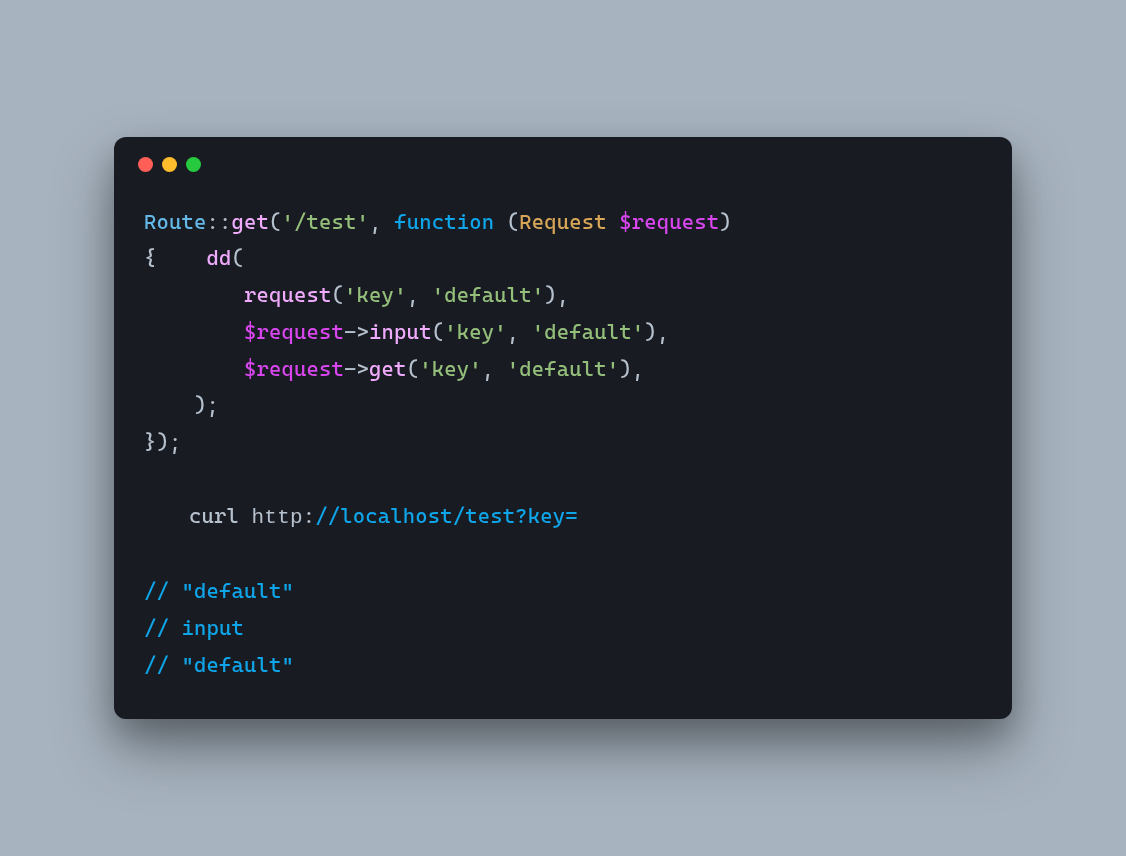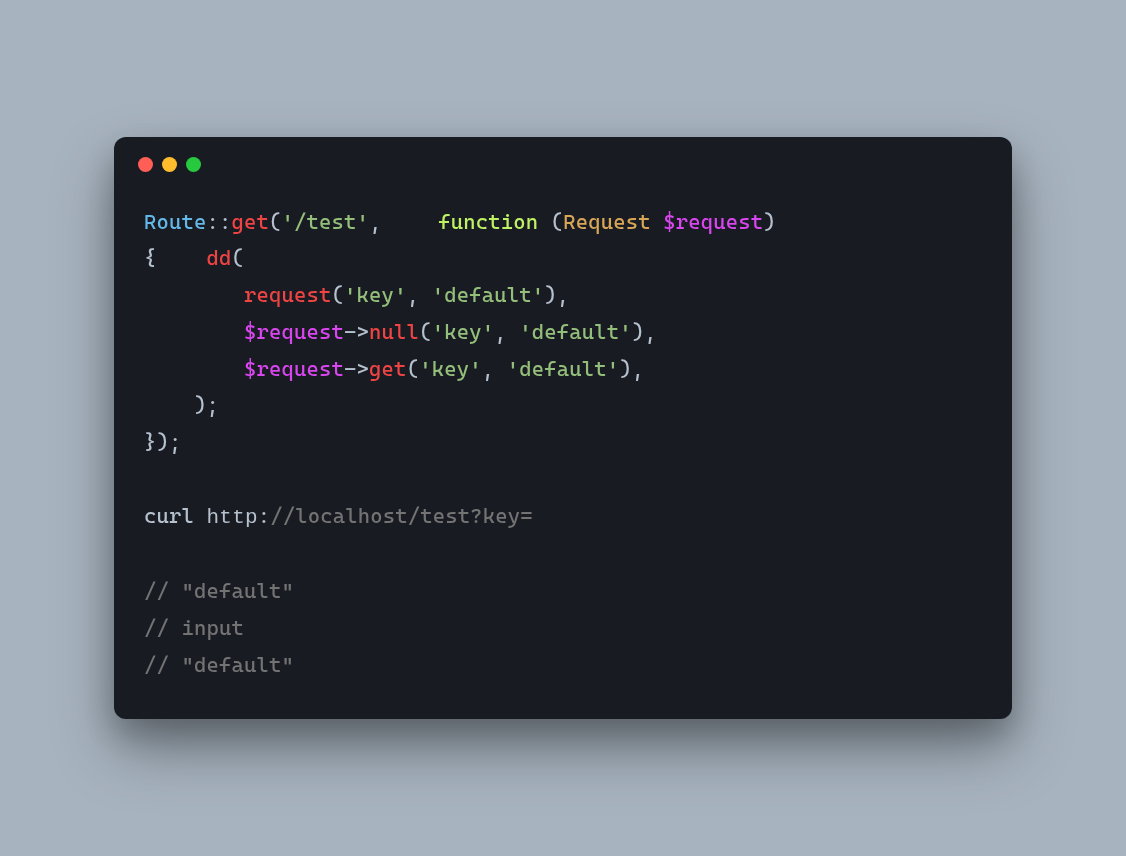--- a/index.html
+++ b/index.html
@@ -45,43 +45,43 @@
     .code-area {
       padding: 32px 30px 36px 30px;
       font-size: 21px;
       line-height: 1.75;
       white-space: pre;
       letter-spacing: 0.2px;
     }
     
     .tok-class { color: #63b8e7; }
     .tok-punct { color: #b6c1ce; }
-    .tok-func { color: #ef4444; text-align: right; }
+    .tok-func { color: #f0abfc; text-align: right; }
     .tok-string { color: #94bf7a; margin-top: 40px; }
-    .tok-keyword { color: #bef264; margin-left: 44px; }
+    .tok-keyword { color: #0ea5e9; }
     .tok-type { color: #d8a657; }
     .tok-var { color: #d946ef; }
     .tok-arrow { color: #b6c1ce; }
-    .tok-plain { color: #b6c1ce; }
+    .tok-plain { color: #b6c1ce; margin-left: 45px; }
     .tok-http { color: #b6c1ce; font-family: Liberation Mono, monospace; }
-    .tok-comment { color: #737373; text-align: center; }
+    .tok-comment { color: #0ea5e9; text-align: center; }
   </style>
 </head>
 <body>
 
 <div class="window">
   <div class="titlebar">
     <div class="traffic-light traffic-red"></div>
     <div class="traffic-light traffic-yellow"></div>
     <div class="traffic-light traffic-green"></div>
   </div>
   <div class="code-area"><span><span class="tok-class">Route</span><span class="tok-punct">::</span><span class="tok-func">get</span><span class="tok-punct">(</span><span class="tok-string">'/test'</span><span class="tok-punct">, </span><span class="tok-keyword">function</span><span class="tok-punct"> </span><span class="tok-punct">(</span><span class="tok-type">Request</span><span> </span><span class="tok-var">$request</span><span class="tok-punct">)</span></span>
 <span><span class="tok-punct">{</span><span>    </span><span class="tok-func">dd</span><span class="tok-punct">(</span></span>
 <span><span>        </span><span class="tok-func">request</span><span class="tok-punct">(</span><span class="tok-string">'key'</span><span class="tok-punct">, </span><span class="tok-string">'default'</span><span class="tok-punct">)</span><span class="tok-punct">,</span></span>
-<span><span>        </span><span class="tok-var">$request</span><span class="tok-arrow">-&gt;</span><span class="tok-func">null</span><span class="tok-punct">(</span><span class="tok-string">'key'</span><span class="tok-punct">, </span><span class="tok-string">'default'</span><span class="tok-punct">)</span><span class="tok-punct">,</span></span>
+<span><span>        </span><span class="tok-var">$request</span><span class="tok-arrow">-&gt;</span><span class="tok-func">input</span><span class="tok-punct">(</span><span class="tok-string">'key'</span><span class="tok-punct">, </span><span class="tok-string">'default'</span><span class="tok-punct">)</span><span class="tok-punct">,</span></span>
 <span><span>        </span><span class="tok-var">$request</span><span class="tok-arrow">-&gt;</span><span class="tok-func">get</span><span class="tok-punct">(</span><span class="tok-string">'key'</span><span class="tok-punct">, </span><span class="tok-string">'default'</span><span class="tok-punct">)</span><span class="tok-punct">,</span></span>
 <span><span>    </span><span class="tok-punct">);</span></span>
 <span><span class="tok-punct">});</span></span>
 <span></span>
 <span><span class="tok-plain">curl</span><span> </span><span class="tok-http">http</span><span class="tok-punct">:</span><span class="tok-comment">//localhost/test?key=</span></span>
 <span></span>
 <span class="tok-comment">// "default"</span>
 <span class="tok-comment">// input</span>
 <span class="tok-comment">// "default"</span></div>
 </div>

